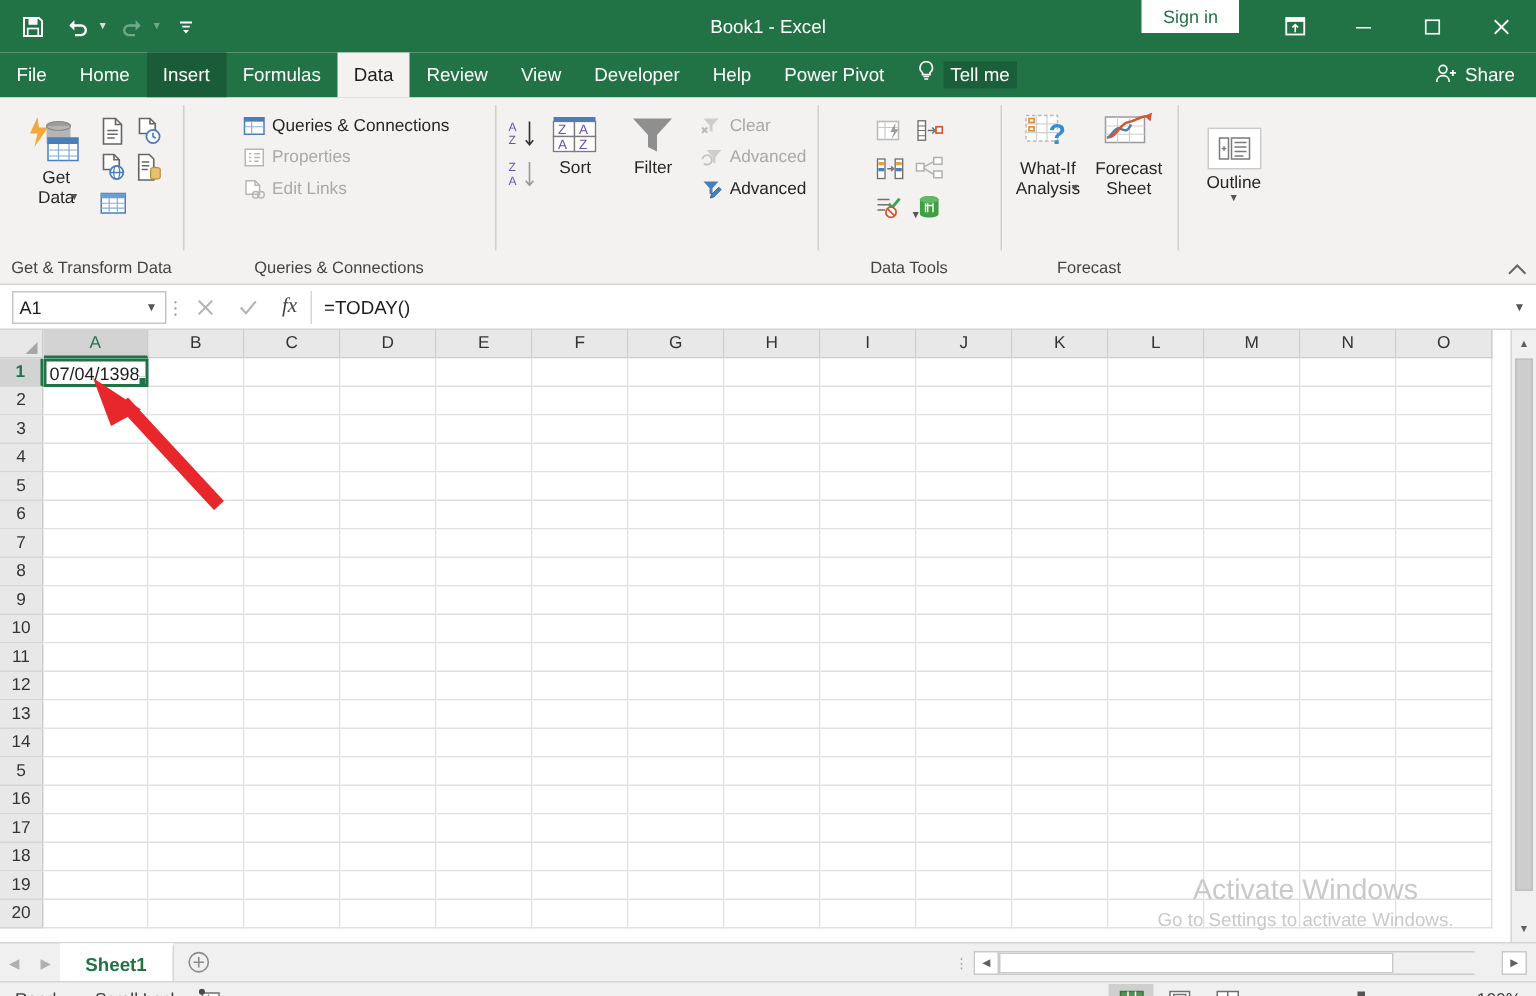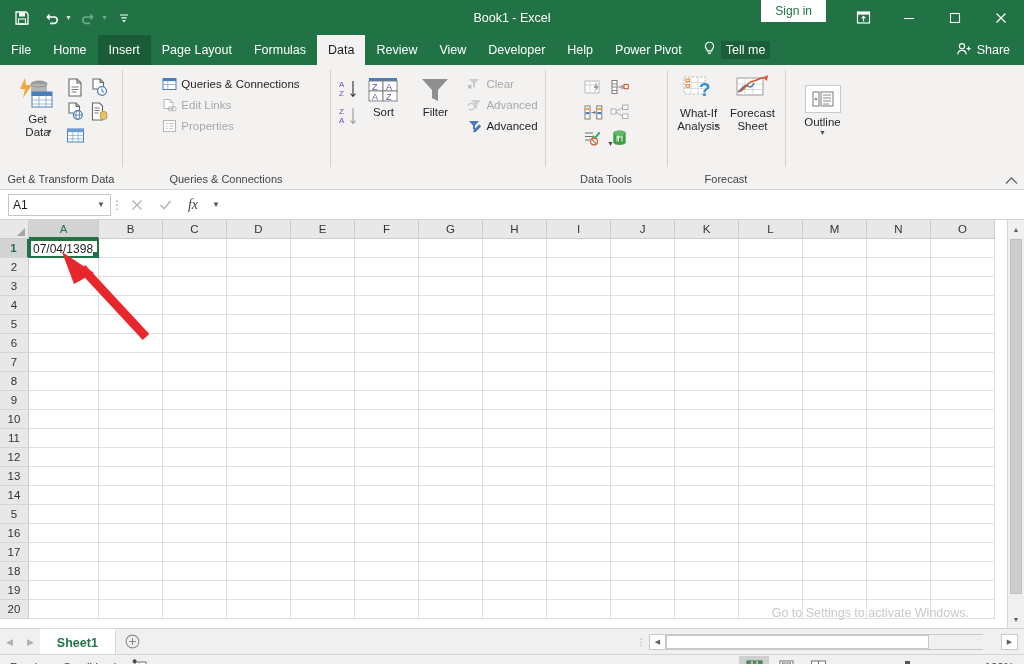--- a/index.html
+++ b/index.html
@@ -292,21 +292,20 @@
             <path d="M2.5 2.5l9 9M11.5 2.5l-9 9" stroke="#fff" stroke-width="1.2"></path>
           </svg>
       </div>
     </div>
   </div>
 
   <div class="tabstrip">
     <div class="tab">File</div>
     <div class="tab">Home</div>
     <div class="tab hovered">Insert</div>
-    <div class="tab">Page Layout</div>
     <div class="tab">Formulas</div>
     <div class="tab active">Data</div>
     <div class="tab">Review</div>
     <div class="tab">View</div>
     <div class="tab">Developer</div>
     <div class="tab">Help</div>
     <div class="tab">Power Pivot</div>
     <div class="tellme-wrap">
       <span>
         <svg width="13" height="15" viewBox="0 0 13 15">
@@ -402,36 +401,36 @@
                   <rect x="1" y="1.5" width="13" height="11" fill="#fff" stroke="#4a7ebb" stroke-width="1"></rect>
                   <rect x="1" y="1.5" width="13" height="2.6" fill="#4a7ebb"></rect>
                   <path d="M1 7.5h13M5.8 4.1v8.4" stroke="#86add8" stroke-width=".8"></path>
                 </svg>
             </span>
             <span>Queries &amp; Connections</span>
           </div>
           <div class="smallbtn disabled">
             <span class="iconbox">
               <svg width="15" height="14" viewBox="0 0 15 14">
+                  <rect x="1.5" y="1.5" width="12" height="11" fill="#fff" stroke="#b6b6b6" stroke-width="1"></rect>
+                  <path d="M4 4.5h1.5M4 7h1.5M4 9.5h1.5M7.5 4.5h4M7.5 7h4M7.5 9.5h3" stroke="#b6b6b6" stroke-width=".9"></path>
+                </svg>
+            </span>
+            <span>Properties</span>
+          </div>
+          <div class="smallbtn disabled">
+            <span class="iconbox">
+              <svg width="15" height="14" viewBox="0 0 15 14">
                   <path d="M2 1.5h6l3 3v6H2z" fill="#fff" stroke="#b6b6b6" stroke-width="1"></path>
                   <path d="M8 1.5v3h3" fill="none" stroke="#b6b6b6" stroke-width="1"></path>
                   <circle cx="8.5" cy="10.8" r="2.2" fill="none" stroke="#b6b6b6" stroke-width="1"></circle>
                   <circle cx="12" cy="10.8" r="2.2" fill="none" stroke="#b6b6b6" stroke-width="1"></circle>
                 </svg>
             </span>
             <span>Edit Links</span>
-          </div>
-          <div class="smallbtn disabled">
-            <span class="iconbox">
-              <svg width="15" height="14" viewBox="0 0 15 14">
-                  <rect x="1.5" y="1.5" width="12" height="11" fill="#fff" stroke="#b6b6b6" stroke-width="1"></rect>
-                  <path d="M4 4.5h1.5M4 7h1.5M4 9.5h1.5M7.5 4.5h4M7.5 7h4M7.5 9.5h3" stroke="#b6b6b6" stroke-width=".9"></path>
-                </svg>
-            </span>
-            <span>Properties</span>
           </div>
         </div>
       </div>
       <div class="rgroup-label">Queries &amp; Connections</div>
     </div>
 
     <div class="rgroup" style="width:215px">
       <div class="rgroup-body" style="padding-left:8px">
         <div style="display:flex;flex-direction:column;justify-content:center;padding-top:4px">
           <div class="icon-cell" style="width:26px;height:27px">
@@ -634,20 +633,21 @@
             <path d="M1.5 1.5l9 9M10.5 1.5l-9 9" stroke="#b3b3b3" stroke-width="1.3"></path>
           </svg>
       </div>
       <div class="fb-btn">
         <svg width="13" height="12" viewBox="0 0 13 12">
             <path d="M1.5 6l3.5 3.8L11.5 2" fill="none" stroke="#b3b3b3" stroke-width="1.4"></path>
           </svg>
       </div>
       <div class="fb-btn fx">fx</div>
     </div>
+    <div class="fb-input">=TODAY()</div>
     <div class="fb-expand">▼</div>
   </div>
 
   <div class="gridwrap">
     <div class="corner-col">
       <div class="corner"></div>
       <div id="rowheads">
           <div class="rowhead sel">1</div>
           <div class="rowhead">2</div>
           <div class="rowhead">3</div>
@@ -1033,20 +1033,21 @@
     </div>
     <div class="vscroll">
       <div class="sb-arrow">▲</div>
       <div class="vtrack">
         <div class="vthumb" style="height:355px"></div>
       </div>
       <div class="sb-arrow">▼</div>
     </div>
 
     <div class="watermark">
+      <div class="wm1">Activate Windows</div>
       <div class="wm2">Go to Settings to activate Windows.</div>
     </div>
 
     <svg class="annot-arrow" width="170" height="120" style="left:22px;top:20px">
       <g>
         <path d="M124 97 L60 28" stroke="#e8272c" stroke-width="9" stroke-linecap="butt"></path>
         <path d="M40 12 L72 33 L52 44 Z" fill="#e8272c"></path>
       </g>
     </svg>
   </div>

